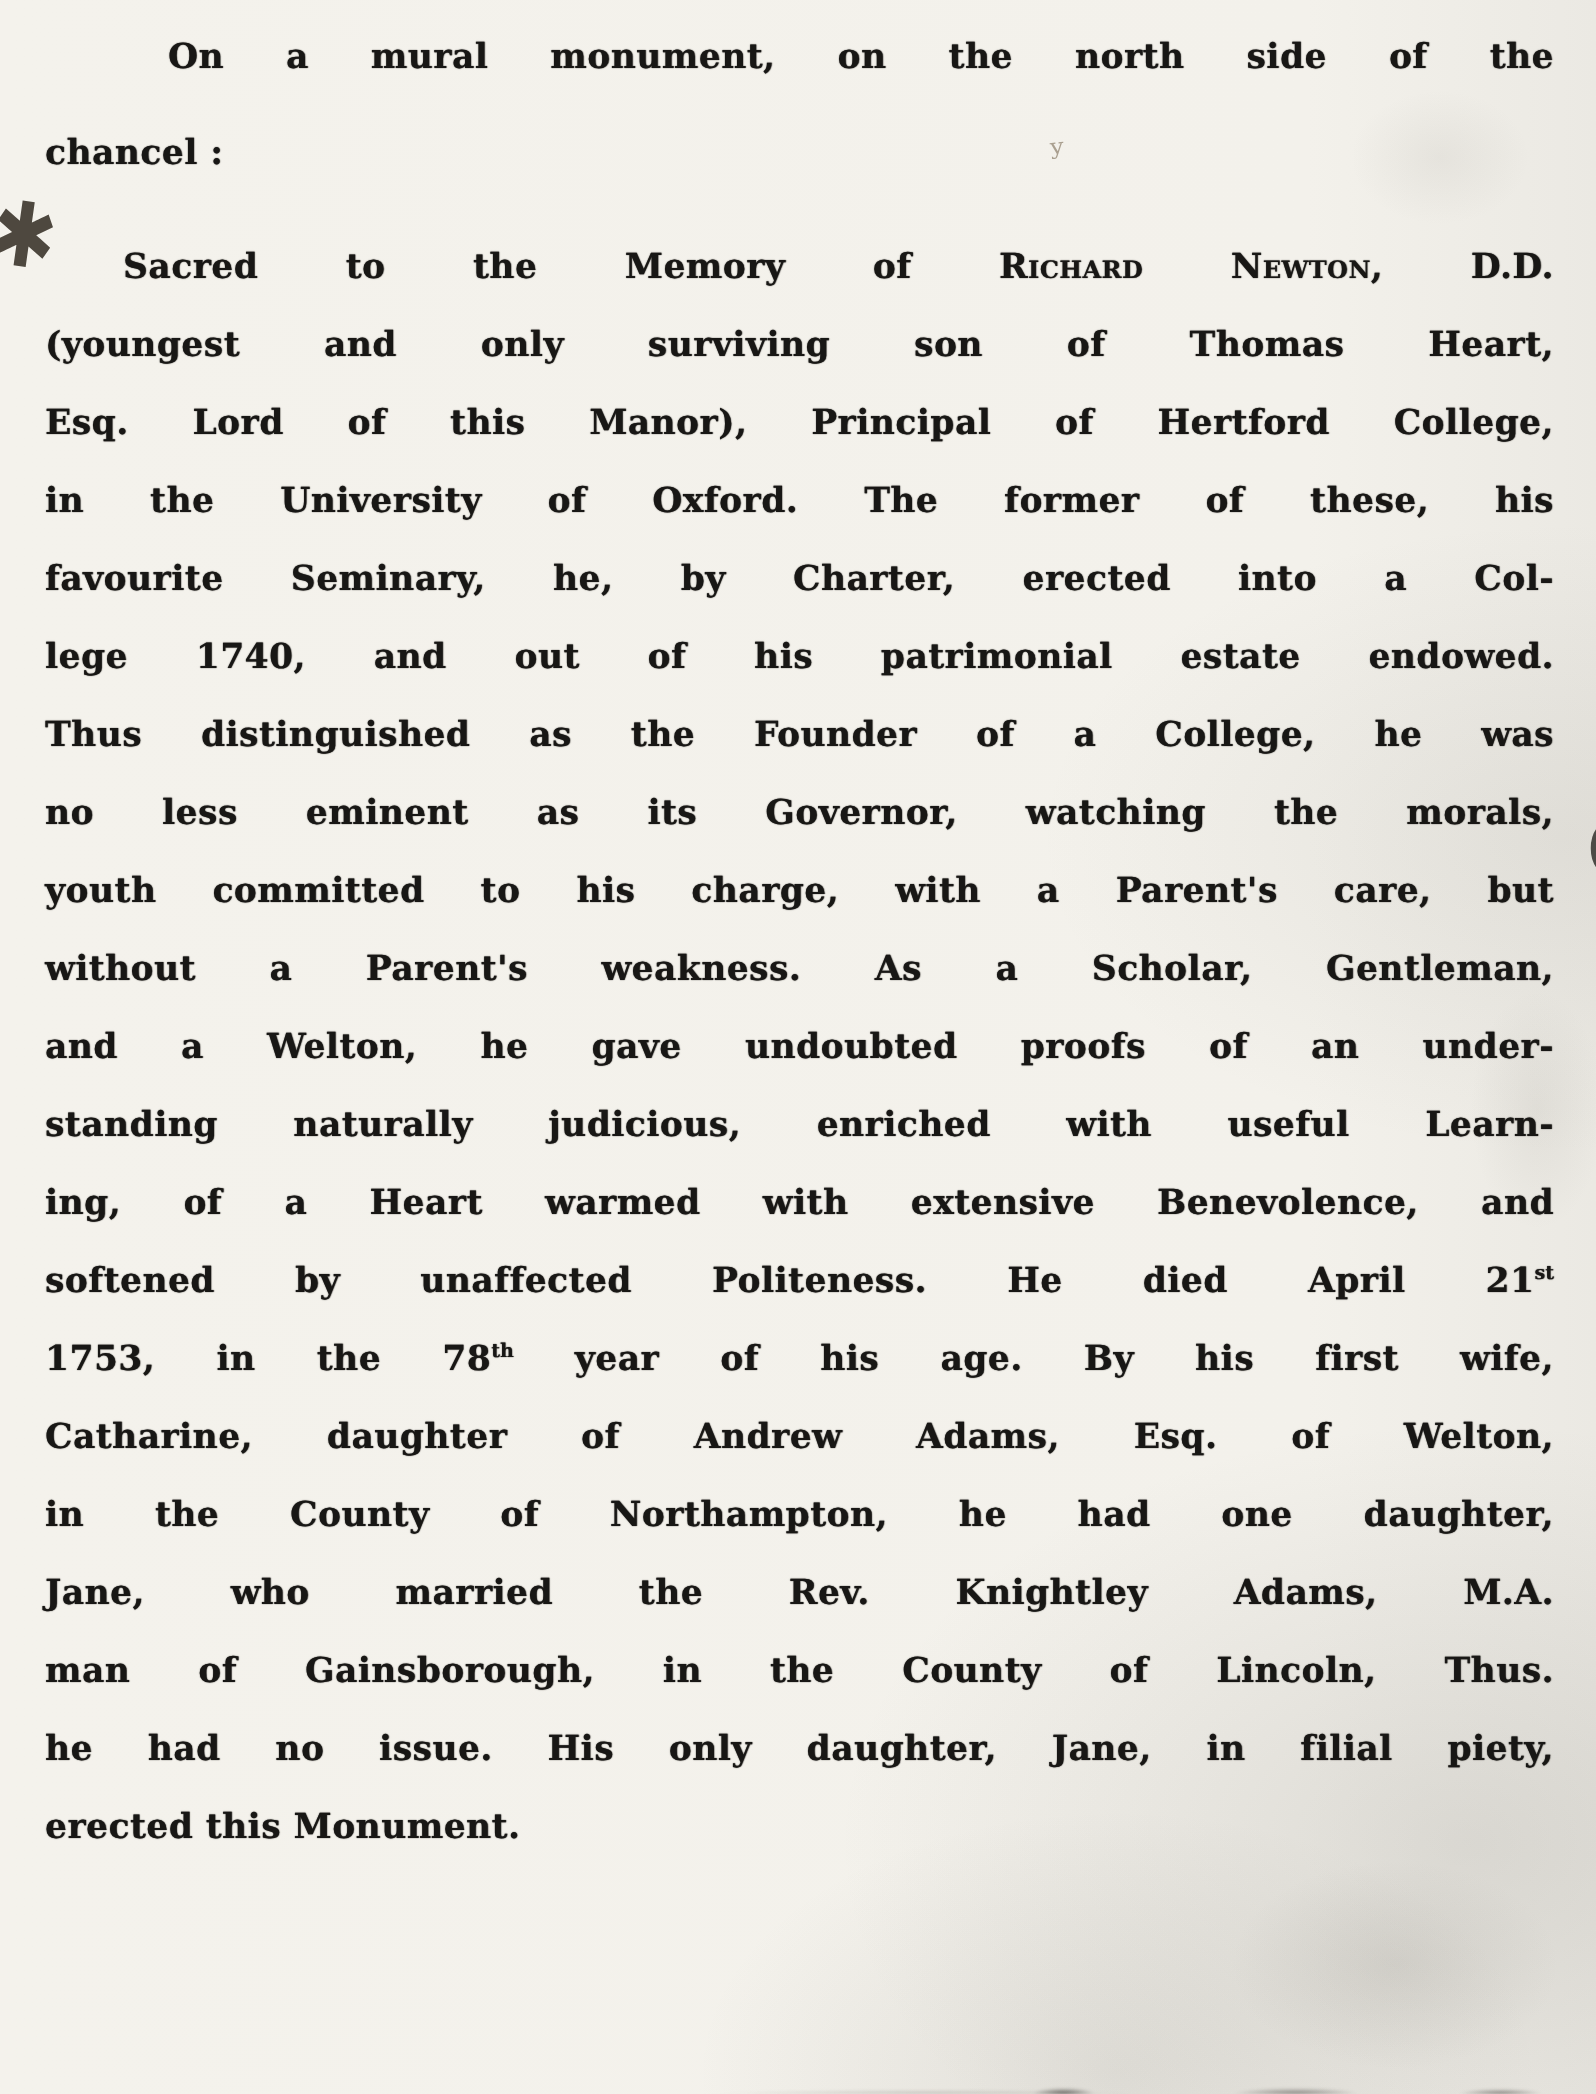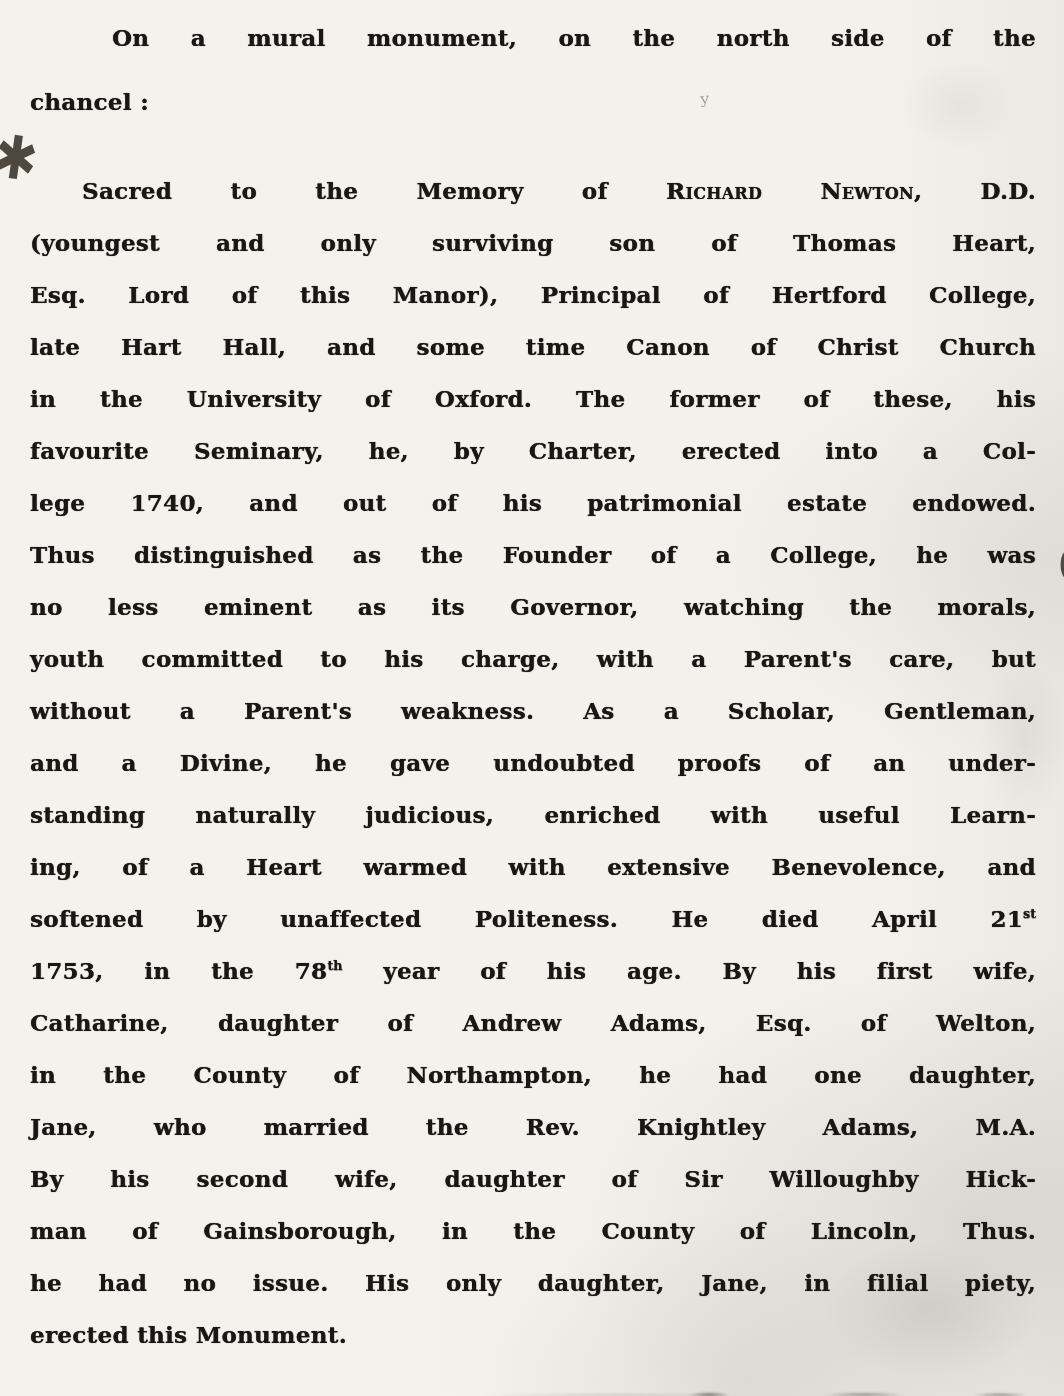--- a/index.html
+++ b/index.html
@@ -113,39 +113,37 @@
 <div class="edge-artifact">(</div>
 
 <div class="blotch b1"></div>
 <div class="blotch b2"></div>
 <div class="blotch b3"></div>
 
 <div class="page">
   <div>
       <div class="line j" style="text-indent: 82px;"><span>On a mural monument, on the north side of the</span></div>
       <div class="line" style="margin-top: 12px;"><span>chancel :</span></div>
-      <div class="line j" style="text-indent: 52px; margin-top: 37px;"><span>Sacred to the Memory of </span><span class="sc">Richard Newton</span><span>, D.D.</span></div>
+      <div class="line j" style="text-indent: 52px; margin-top: 24px;"><span>Sacred to the Memory of </span><span class="sc">Richard Newton</span><span>, D.D.</span></div>
       <div class="line j"><span>(youngest and only surviving son of Thomas Heart,</span></div>
       <div class="line j"><span>Esq. Lord of this Manor), Principal of Hertford College,</span></div>
-      <div class="line j"><span>late Hart Hall, and some time Canon of Christ Church</span></div>
       <div class="line j"><span>in the University of Oxford.  The former of these, his</span></div>
       <div class="line j"><span>favourite Seminary, he, by Charter, erected into a Col-</span></div>
       <div class="line j"><span>lege 1740, and out of his patrimonial estate endowed.</span></div>
       <div class="line j"><span>Thus distinguished as the Founder of a College, he was</span></div>
       <div class="line j"><span>no less eminent as its Governor, watching the morals,</span></div>
       <div class="line j"><span>youth committed to his charge, with a Parent's care, but</span></div>
       <div class="line j"><span>without a Parent's weakness.  As a Scholar, Gentleman,</span></div>
-      <div class="line j"><span>and a Divine, he gave undoubted proofs of an under-</span></div>
+      <div class="line j"><span>and a Welton, he gave undoubted proofs of an under-</span></div>
       <div class="line j"><span>standing naturally judicious, enriched with useful Learn-</span></div>
       <div class="line j"><span>ing, of a Heart warmed with extensive Benevolence, and</span></div>
       <div class="line j"><span>softened by unaffected Politeness.  He died April 21</span><span class="sup">st</span></div>
       <div class="line j"><span>1753, in the 78</span><span class="sup">th</span><span> year of his age.  By his first wife,</span></div>
       <div class="line j"><span>Catharine, daughter of Andrew Adams, Esq. of Welton,</span></div>
       <div class="line j"><span>in the County of Northampton, he had one daughter,</span></div>
       <div class="line j"><span>Jane, who married the Rev. Knightley Adams, M.A.</span></div>
-      <div class="line j"><span>By his second wife, daughter of Sir Willoughby Hick-</span></div>
       <div class="line j"><span>man of Gainsborough, in the County of Lincoln, Thus.</span></div>
       <div class="line j"><span>he had no issue.  His only daughter, Jane, in filial piety,</span></div>
       <div class="line"><span>erected this Monument.</span></div>
     </div>
 </div>
 
 <div class="bottom-smudge"></div>
 
 </body></html>

